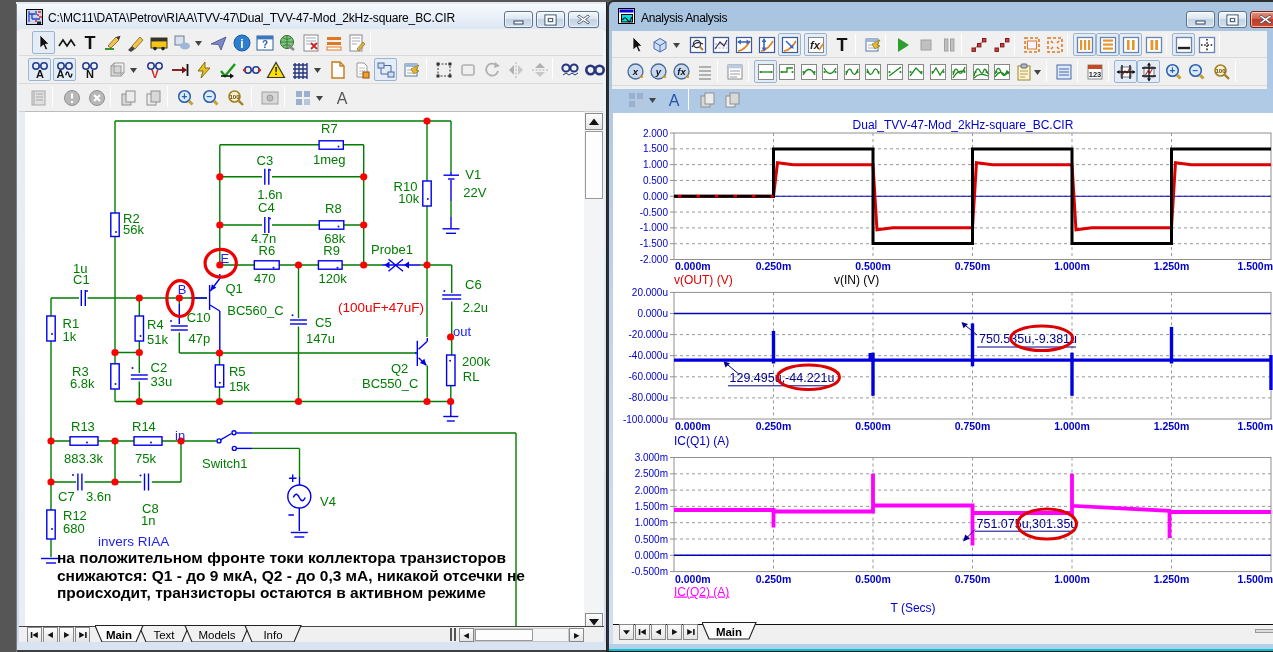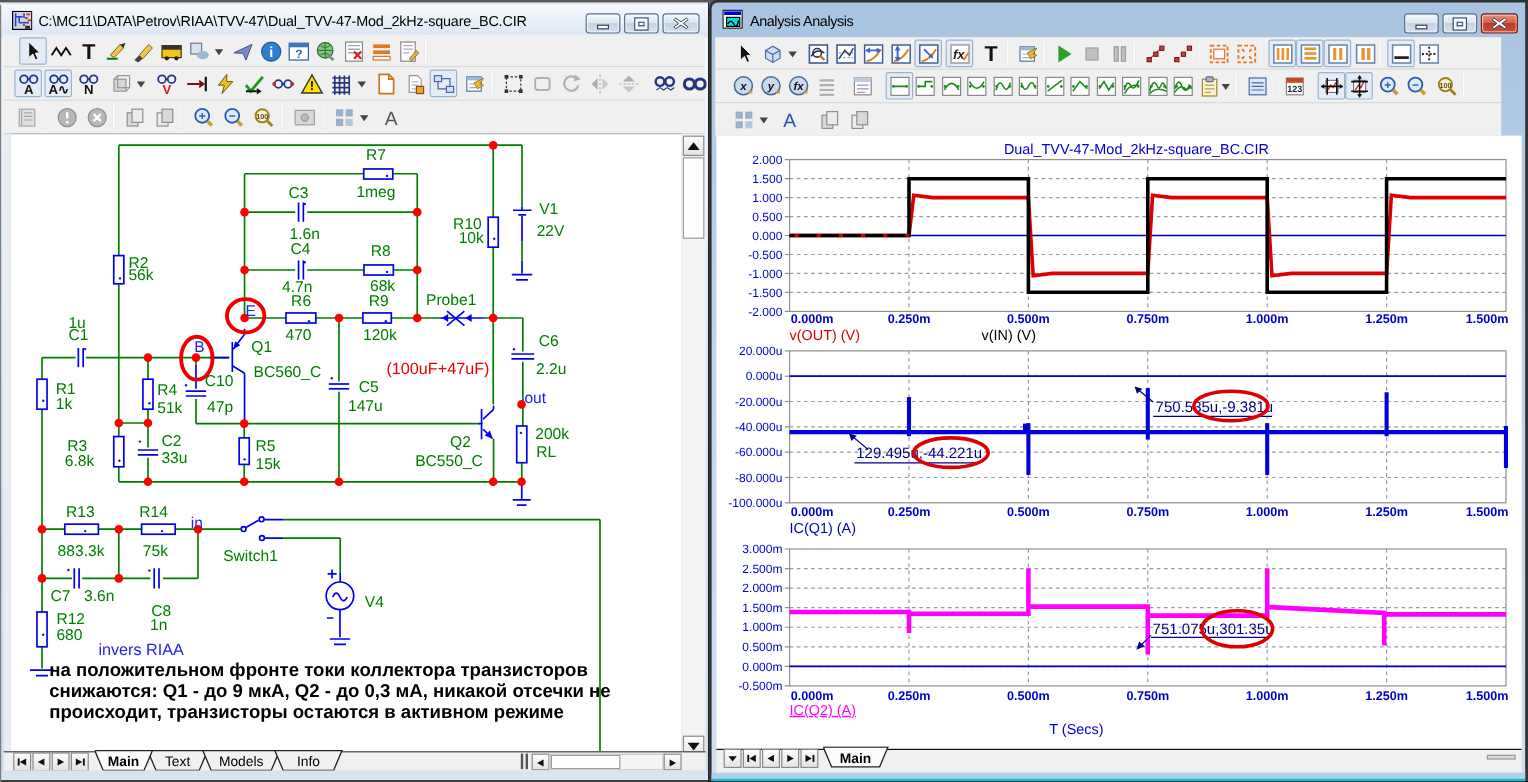--- a/index.html
+++ b/index.html
@@ -1,17 +1,17 @@
 <!DOCTYPE html>
 <html><head><meta charset="utf-8"><style>
 * { margin:0; padding:0; box-sizing:border-box; }
 body { width:1273px; height:652px; position:relative; overflow:hidden;
   font-family:"Liberation Sans",sans-serif; background:#565656; }
 svg text { font-family:"Liberation Sans",sans-serif; }
-.win { position:absolute; }
+.win { position:absolute;margin-left:16px; }
 .tbar { position:absolute; left:3px; right:3px; height:27px; }
 .ttl { position:absolute; top:7px; font-size:13px; color:#000; white-space:nowrap; }
 .tools { position:absolute; background:#f0f0f0; }
 .tbtn { position:absolute; width:23px; height:23px; display:flex; align-items:center; justify-content:center; }
 .tbtn.sel { background:#e4ecf6; border:1px solid #9ab4d4; border-radius:2px; }
 .tsep { position:absolute; width:1px; height:21px; background:#c8c8c8; border-right:1px solid #fff; }
 .wbtn { position:absolute; height:17px; border:1px solid #5e728a; border-radius:3px;
   background:linear-gradient(#f4f8fc 0%,#dbe6f1 45%,#c3d3e4 50%,#d4e0ee 100%);
   display:flex; align-items:center; justify-content:center; box-shadow:inset 0 0 0 1px rgba(255,255,255,.6); }
 .wbtn.red { background:linear-gradient(#e4927f 0%,#d4614b 45%,#c03a25 50%,#c94f38 100%); border-color:#7a2013; }
@@ -691,21 +691,21 @@
           <rect x="2.4" y="2.4" width="8.2" height="7.2" fill="none" stroke="#fff" stroke-width="1.6"></rect>
           <rect x="4.4" y="4.6" width="4.2" height="2.8" fill="#fff" stroke="#39506b" stroke-width="0.9"></rect>
         </svg>
       </div>
       <div class="wbtn red" style="left:641px;top:8px;width:31px">
         <svg width="13" height="11" viewBox="0 0 13 11">
           <path d="M2,1 L6.5,4.2 L11,1 L12.5,2.5 L8.5,5.5 L12.5,8.5 L11,10 L6.5,6.8 L2,10 L0.5,8.5 L4.5,5.5 L0.5,2.5 Z" fill="#fff" stroke="#30435a" stroke-width="0.8"></path>
         </svg>
       </div>
   </div>
-  <div class="tools" style="left:5px;top:31px;right:22px;height:82px">
+  <div class="tools" style="left:5px;top:31px;right:22px;height:58px">
     <div style="position:absolute;left:0;right:0;top:26px;height:1px;background:#dadada"></div>
     <div style="position:absolute;left:0;right:0;top:54px;height:1px;background:#dadada"></div>
     <div class="tbtn" style="left:13px;top:2px">
         <svg width="20" height="20" viewBox="0 0 20 20">
           <path d="M6,2 L6,15 L9.4,12 L11.6,17 L13.6,16 L11.4,11.3 L15,11 Z" fill="#111" stroke="#fff" stroke-width="0.7"></path>
         </svg>
       </div>
       <div class="tbtn" style="left:36px;top:2px">
         <svg width="20" height="20" viewBox="0 0 20 20">
           <path d="M4,7 l6,-3.5 6,3.5 v6.5 l-6,3.5 -6,-3.5 Z" fill="#cfe0f4" stroke="#4868a8"></path>

